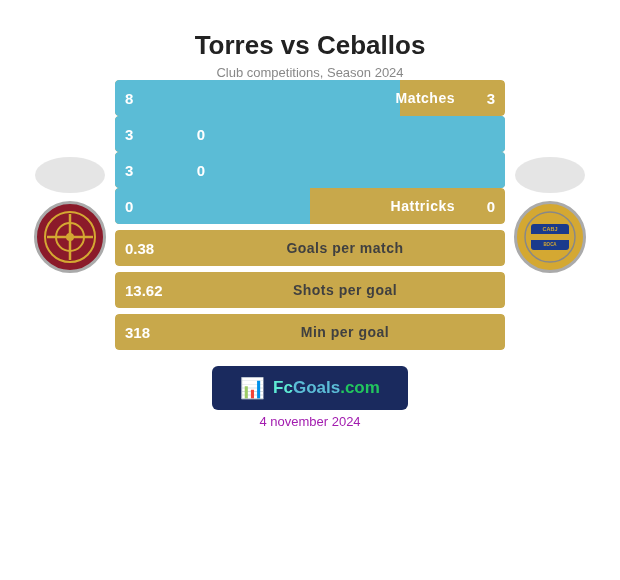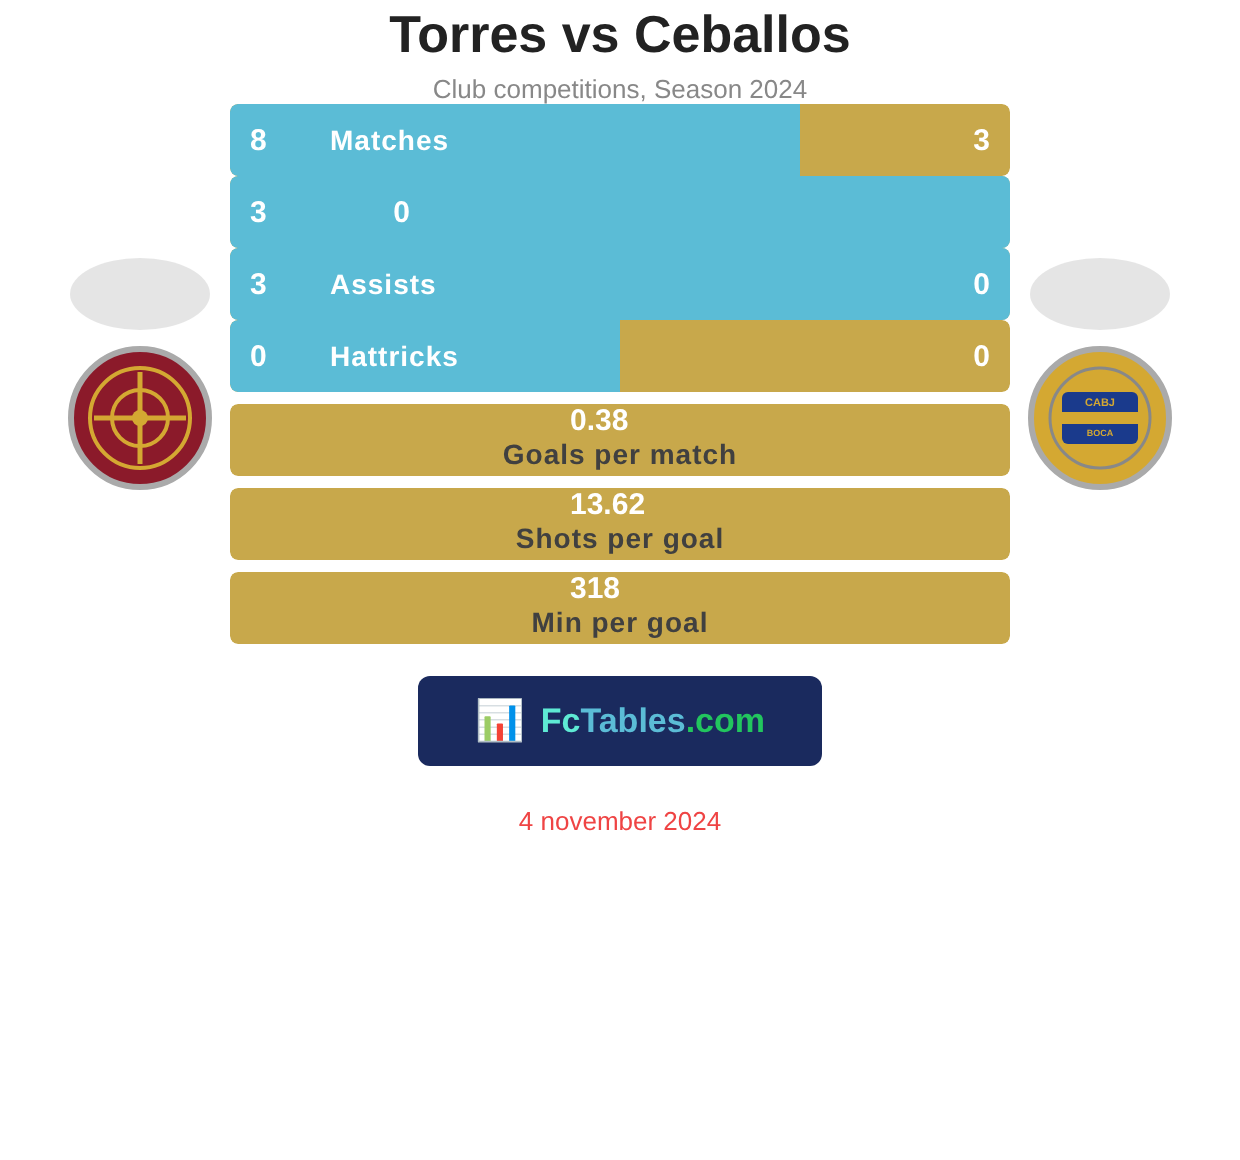--- a/index.html
+++ b/index.html
@@ -13,21 +13,21 @@
       align-items: center;
     }
 
     .page-wrapper {
       width: 620px;
       height: 580px;
       background: #fff;
       display: flex;
       flex-direction: column;
       align-items: center;
-      padding: 2px 10px 10px 10px;
+      padding: 30px 10px 10px 10px;
     }
 
     .title {
       font-size: 26px;
       font-weight: bold;
       color: #222;
       margin-bottom: 4px;
       text-align: center;
     }
 
@@ -96,21 +96,21 @@
       font-size: 15px;
       padding-left: 10px;
       width: 50px;
       text-align: left;
     }
 
     .stat-label {
       position: relative;
       z-index: 2;
       flex: 1;
-      text-align: left;
+      text-align: right;
       color: #fff;
       font-weight: bold;
       font-size: 14px;
       letter-spacing: 0.5px;
     }
 
     .stat-right-val {
       position: relative;
       z-index: 2;
       color: #fff;
@@ -122,21 +122,20 @@
     }
 
     
     .stat-row-single {
       display: flex;
       align-items: center;
       height: 36px;
       position: relative;
       border-radius: 4px;
       overflow: hidden;
-      flex-direction: column;
     }
 
     .stat-row-single-bg {
       position: absolute;
       top: 0; left: 0; right: 0; bottom: 0;
       background: #c8a84b;
       border-radius: 4px;
     }
 
     .stat-single-left-val {
@@ -217,22 +216,22 @@
       color: #fff;
       font-size: 17px;
       font-weight: bold;
     }
 
     .fctables-text span {
       color: #5bbcd6;
     }
 
     .footer-date {
-      margin-top: 20px;
-      color: #ef4444;
+      margin-top: 4px;
+      color: #a21caf;
       font-size: 13px;
       text-align: center;
     }
 
     
     .side-ellipse {
       width: 70px;
       height: 36px;
       background: #ccc;
       border-radius: 50%;
@@ -280,21 +279,20 @@
           <div class="stat-row">
             <div class="stat-row-bg"></div>
             <div class="stat-bar-fill" style="width: 100%;"></div>
             <div class="stat-left-val">3</div>
             <div class="stat-right-val">0</div>
           </div>
           <div class="stat-row">
             <div class="stat-row-bg"></div>
             <div class="stat-bar-fill" style="width: 100%;"></div>
             <div class="stat-left-val">3</div>
-            <div class="stat-label">Assists</div>
             <div class="stat-right-val">0</div>
           </div>
           <div class="stat-row">
             <div class="stat-row-bg"></div>
             <div class="stat-bar-fill" style="width: 50%;"></div>
             <div class="stat-left-val">0</div>
             <div class="stat-label">Hattricks</div>
             <div class="stat-right-val">0</div>
           </div>
         </div>
@@ -335,19 +333,19 @@
           <text x="27" y="36" text-anchor="middle" fill="#d4a832" font-size="4.5" font-weight="bold" font-family="Arial">BOCA</text>
         </svg>
       </div>
     </div>
 
   </div>
 
   <div class="fctables-banner">
     <span class="fctables-icon">📊</span>
     <span class="fctables-text">
-      <span style="color:#5eead4;">Fc</span><span style="color:#5bbcd6;">Tables</span><span style="color:#22c55e;">.com</span>
+      <span style="color:#5eead4;">Fc</span><span style="color:#5bbcd6;">Goals</span><span style="color:#22c55e;">.com</span>
     </span>
   </div>
 
   <div class="footer-date">4 november 2024</div>
 
 </div>
 
 </body></html>

